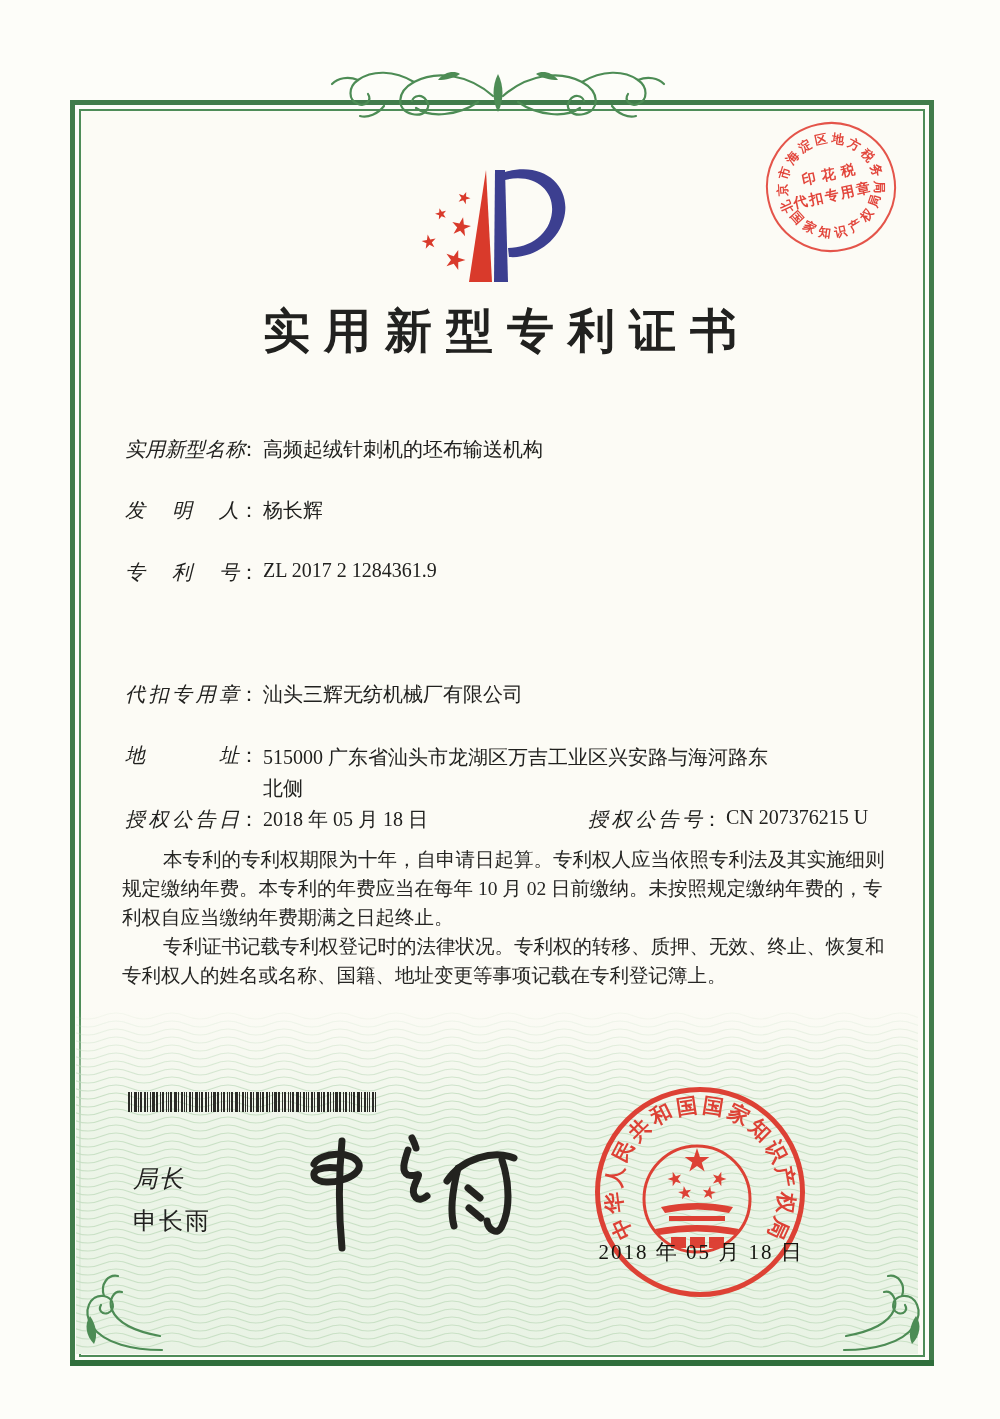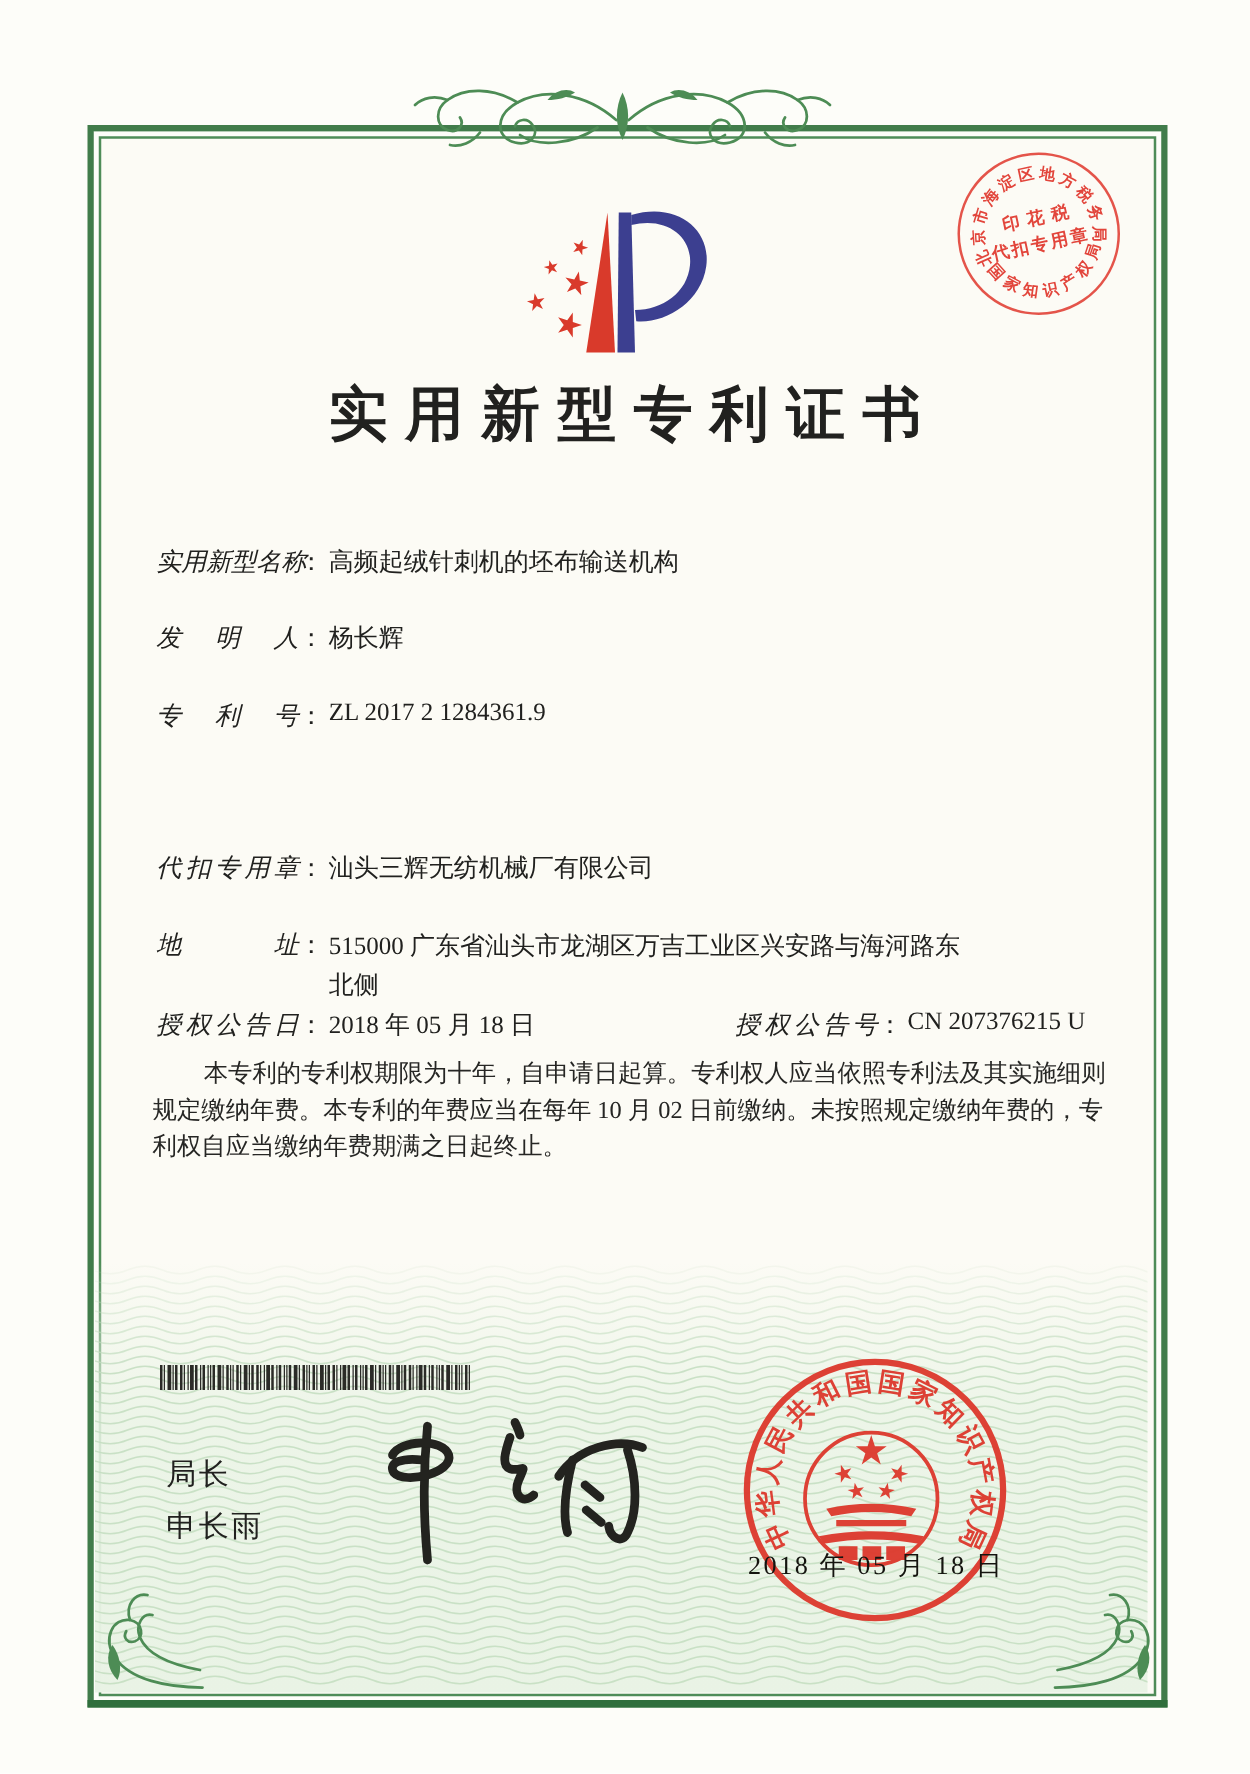--- a/index.html
+++ b/index.html
@@ -39,21 +39,21 @@
   .fvalue{margin-left:4px;vertical-align:top;}
   .r5 .fvalue{display:inline-block;width:520px;line-height:31px;}
   .grant-right{position:absolute;left:440px;top:0;margin-left:23px;}
   
   .paras{position:absolute;left:122px;top:845px;width:778px;font-size:19.5px;line-height:29px;z-index:2;color:#262624;}
   .paras p{margin:0;text-indent:2.1em;}
   
   .barcode{position:absolute;left:128px;top:1092px;width:252px;height:20px;z-index:2;white-space:nowrap;}
   .barcode i{display:inline-block;height:20px;background:#2b2b27;vertical-align:top;}
   
-  .sig-role{position:absolute;left:133px;top:1163px;font-size:24px;z-index:2;letter-spacing:2px;}
+  .sig-role{position:absolute;left:133px;top:1163px;font-size:24px;z-index:2;letter-spacing:2px;font-style:italic;}
   .sig-name{position:absolute;left:133px;top:1205px;font-size:24px;z-index:2;letter-spacing:2px;}
   .signature{position:absolute;left:262px;top:1126px;z-index:2;}
   
   .seal{position:absolute;left:592px;top:1084px;width:216px;height:216px;z-index:3;color:#dd3a2e;opacity:.96;}
   .seal .ring{position:absolute;inset:3px;border:5px solid #dd3a2e;border-radius:50%;}
   .seal .ring-ch{font-size:21px;font-weight:700;}
   .seal-emblem{position:absolute;left:0;top:0;}
   .seal-date{position:absolute;left:595px;top:1238px;width:212px;text-align:center;font-size:21px;
              letter-spacing:2px;color:#14140f;z-index:4;}
   
@@ -222,20 +222,21 @@
         <span class="flabel">授权公告日</span><span class="fcolon">：</span><span class="fvalue">2018 年 05 月 18 日</span>
       </span>
       <span class="grant-right">
         <span class="flabel">授权公告号</span><span class="fcolon">：</span><span class="fvalue">CN 207376215 U</span>
       </span>
     </div>
   </div>
 
   <div class="paras">
     <p>本专利的专利权期限为十年，自申请日起算。专利权人应当依照专利法及其实施细则规定缴纳年费。本专利的年费应当在每年 10 月 02 日前缴纳。未按照规定缴纳年费的，专利权自应当缴纳年费期满之日起终止。</p>
+    <p>专利证书记载专利权登记时的法律状况。专利权的转移、质押、无效、终止、恢复和专利权人的姓名或名称、国籍、地址变更等事项记载在专利登记簿上。</p>
   </div>
 
   <div class="barcode"><i style="width:2px;margin-right:1px"></i><i style="width:1px;margin-right:2px"></i><i style="width:3px;margin-right:1px"></i><i style="width:1px;margin-right:1px"></i><i style="width:2px;margin-right:2px"></i><i style="width:2px;margin-right:1px"></i><i style="width:1px;margin-right:2px"></i><i style="width:1px;margin-right:1px"></i><i style="width:3px;margin-right:1px"></i><i style="width:2px;margin-right:2px"></i><i style="width:1px;margin-right:1px"></i><i style="width:2px;margin-right:2px"></i><i style="width:1px;margin-right:1px"></i><i style="width:1px;margin-right:1px"></i><i style="width:2px;margin-right:2px"></i><i style="width:3px;margin-right:1px"></i><i style="width:1px;margin-right:2px"></i><i style="width:2px;margin-right:1px"></i><i style="width:1px;margin-right:1px"></i><i style="width:1px;margin-right:2px"></i><i style="width:2px;margin-right:1px"></i><i style="width:1px;margin-right:2px"></i><i style="width:3px;margin-right:1px"></i><i style="width:1px;margin-right:1px"></i><i style="width:2px;margin-right:2px"></i><i style="width:2px;margin-right:1px"></i><i style="width:1px;margin-right:2px"></i><i style="width:1px;margin-right:1px"></i><i style="width:3px;margin-right:1px"></i><i style="width:2px;margin-right:2px"></i><i style="width:1px;margin-right:1px"></i><i style="width:2px;margin-right:2px"></i><i style="width:1px;margin-right:1px"></i><i style="width:1px;margin-right:1px"></i><i style="width:2px;margin-right:2px"></i><i style="width:3px;margin-right:1px"></i><i style="width:1px;margin-right:2px"></i><i style="width:2px;margin-right:1px"></i><i style="width:1px;margin-right:1px"></i><i style="width:1px;margin-right:2px"></i><i style="width:2px;margin-right:1px"></i><i style="width:1px;margin-right:2px"></i><i style="width:3px;margin-right:1px"></i><i style="width:1px;margin-right:1px"></i><i style="width:2px;margin-right:2px"></i><i style="width:2px;margin-right:1px"></i><i style="width:1px;margin-right:2px"></i><i style="width:1px;margin-right:1px"></i><i style="width:3px;margin-right:1px"></i><i style="width:2px;margin-right:2px"></i><i style="width:1px;margin-right:1px"></i><i style="width:2px;margin-right:2px"></i><i style="width:1px;margin-right:1px"></i><i style="width:1px;margin-right:1px"></i><i style="width:2px;margin-right:2px"></i><i style="width:3px;margin-right:1px"></i><i style="width:1px;margin-right:2px"></i><i style="width:2px;margin-right:1px"></i><i style="width:1px;margin-right:1px"></i><i style="width:1px;margin-right:2px"></i><i style="width:2px;margin-right:1px"></i><i style="width:1px;margin-right:2px"></i><i style="width:3px;margin-right:1px"></i><i style="width:1px;margin-right:1px"></i><i style="width:2px;margin-right:2px"></i><i style="width:2px;margin-right:1px"></i><i style="width:1px;margin-right:2px"></i><i style="width:1px;margin-right:1px"></i><i style="width:3px;margin-right:1px"></i><i style="width:2px;margin-right:2px"></i><i style="width:1px;margin-right:1px"></i><i style="width:2px;margin-right:2px"></i><i style="width:1px;margin-right:1px"></i><i style="width:1px;margin-right:1px"></i><i style="width:2px;margin-right:2px"></i><i style="width:3px;margin-right:1px"></i><i style="width:1px;margin-right:2px"></i><i style="width:2px;margin-right:1px"></i><i style="width:1px;margin-right:1px"></i><i style="width:1px;margin-right:2px"></i><i style="width:2px;margin-right:1px"></i><i style="width:1px;margin-right:2px"></i></div>
 
   <div class="sig-role">局长</div>
   <div class="sig-name">申长雨</div>
 
   <svg class="signature" width="270" height="130" viewBox="0 0 270 130">
     <g stroke="#23231f" stroke-width="7" fill="none" stroke-linecap="round" stroke-linejoin="round">
       <path d="M80,15 C77,45 76,80 80,122"></path>

